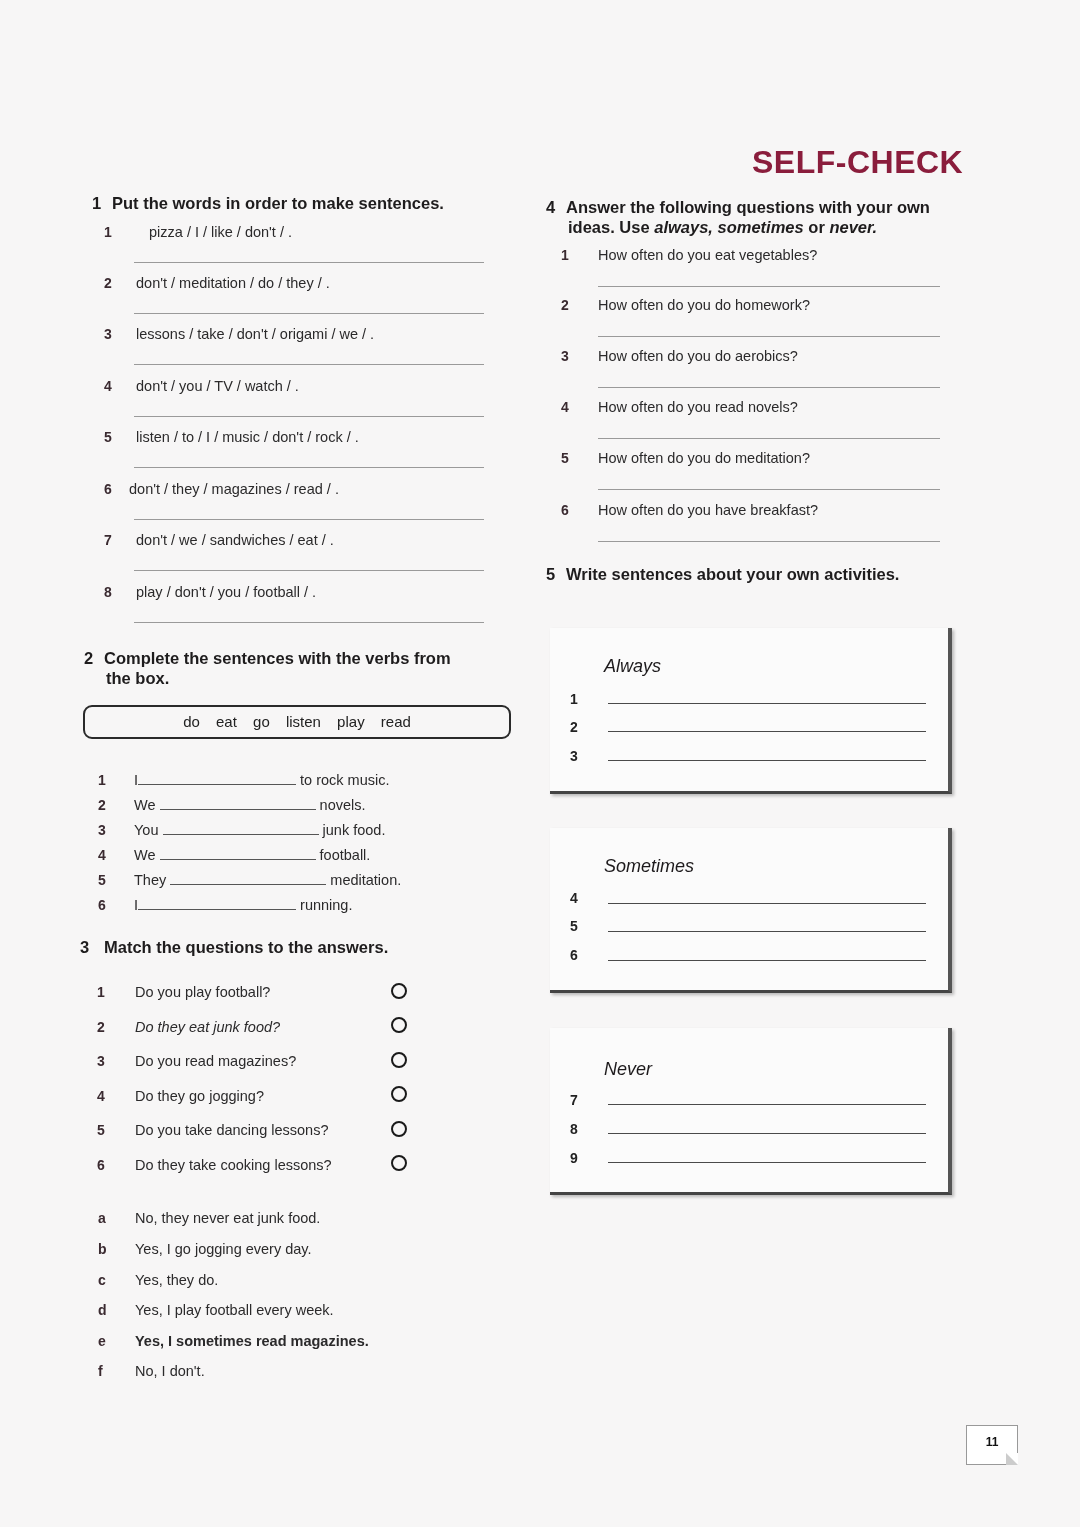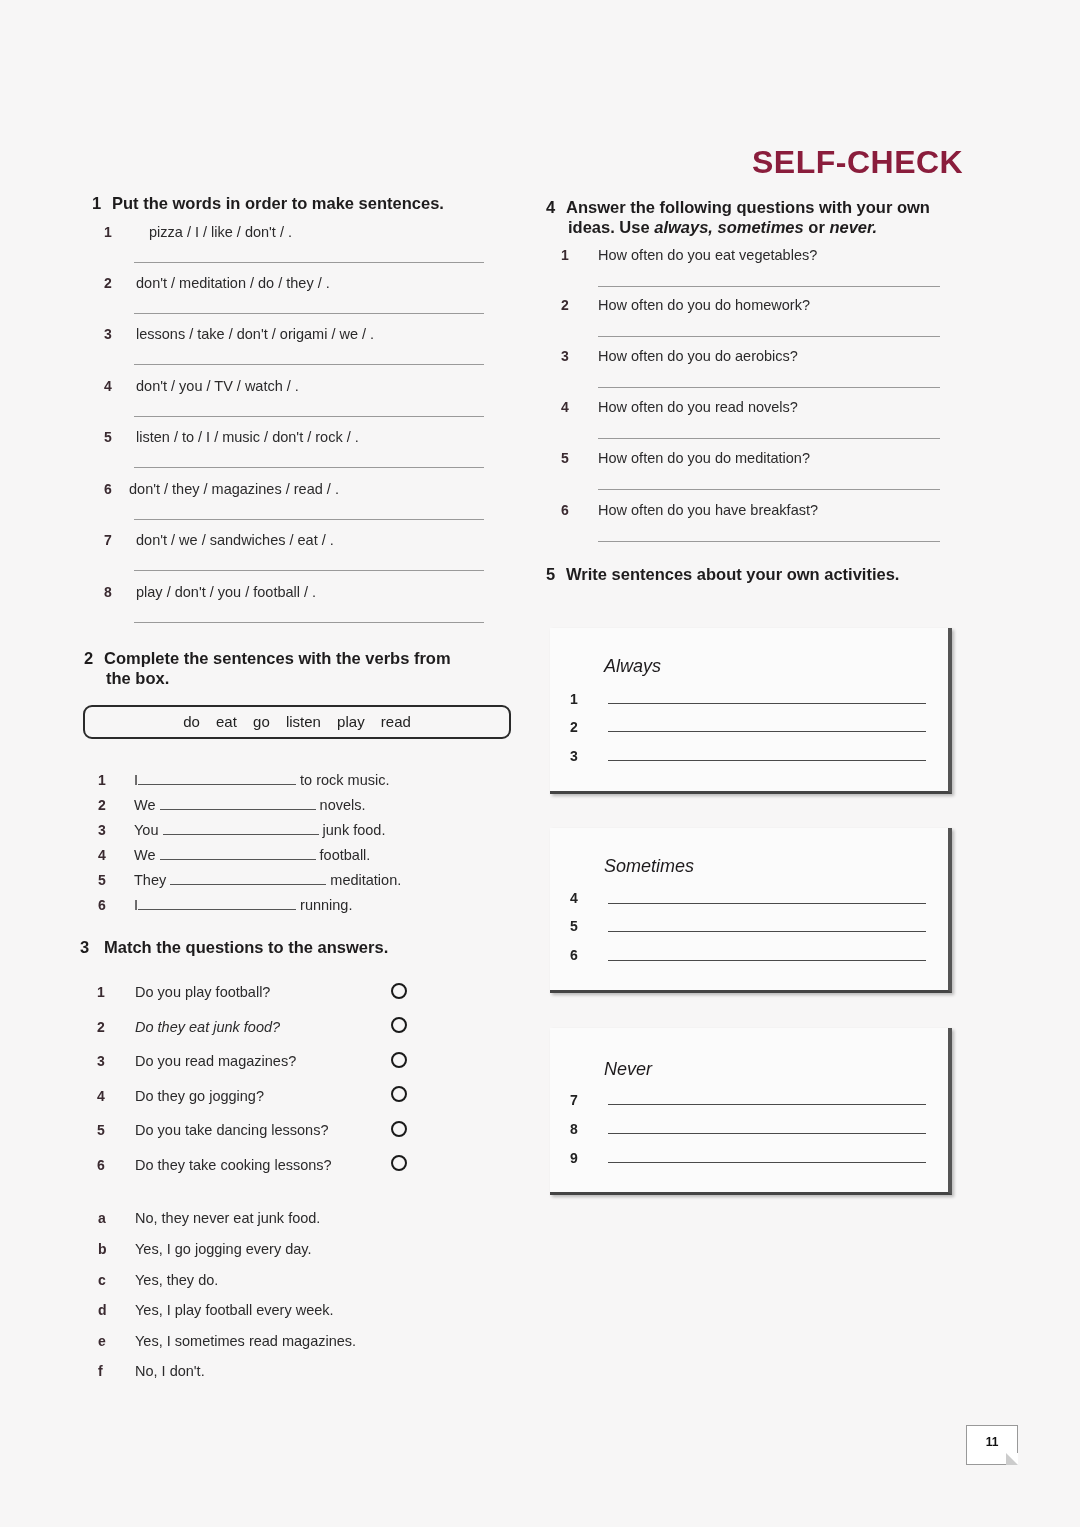--- a/index.html
+++ b/index.html
@@ -221,21 +221,21 @@
   <div class="abs item" style="left:98px; top:1272px; width:320px;">
     <span class="n" style="left:0;">c</span>
     <span class="abs" style="left:37px; white-space:nowrap;">Yes, they do.</span>
   </div>
   <div class="abs item" style="left:98px; top:1302px; width:320px;">
     <span class="n" style="left:0;">d</span>
     <span class="abs" style="left:37px; white-space:nowrap;">Yes, I play football every week.</span>
   </div>
   <div class="abs item" style="left:98px; top:1333px; width:320px;">
     <span class="n" style="left:0;">e</span>
-    <span class="abs" style="left:37px; white-space:nowrap;">Yes, I sometimes read magazines.</span>
+    <span class="abs" style="left:37px; white-space:nowrap;font-weight:bold;">Yes, I sometimes read magazines.</span>
   </div>
   <div class="abs item" style="left:98px; top:1363px; width:320px;">
     <span class="n" style="left:0;">f</span>
     <span class="abs" style="left:37px; white-space:nowrap;">No, I don't.</span>
   </div>
 </div>
 
 <div class="abs heading" style="left:546px; top:197px; width:420px;">
   <span class="num">4</span><span>Answer the following questions with your own</span>
   <span class="indent"><span>ideas. Use </span><i>always, sometimes</i><span> or </span><i>never.</i></span>

